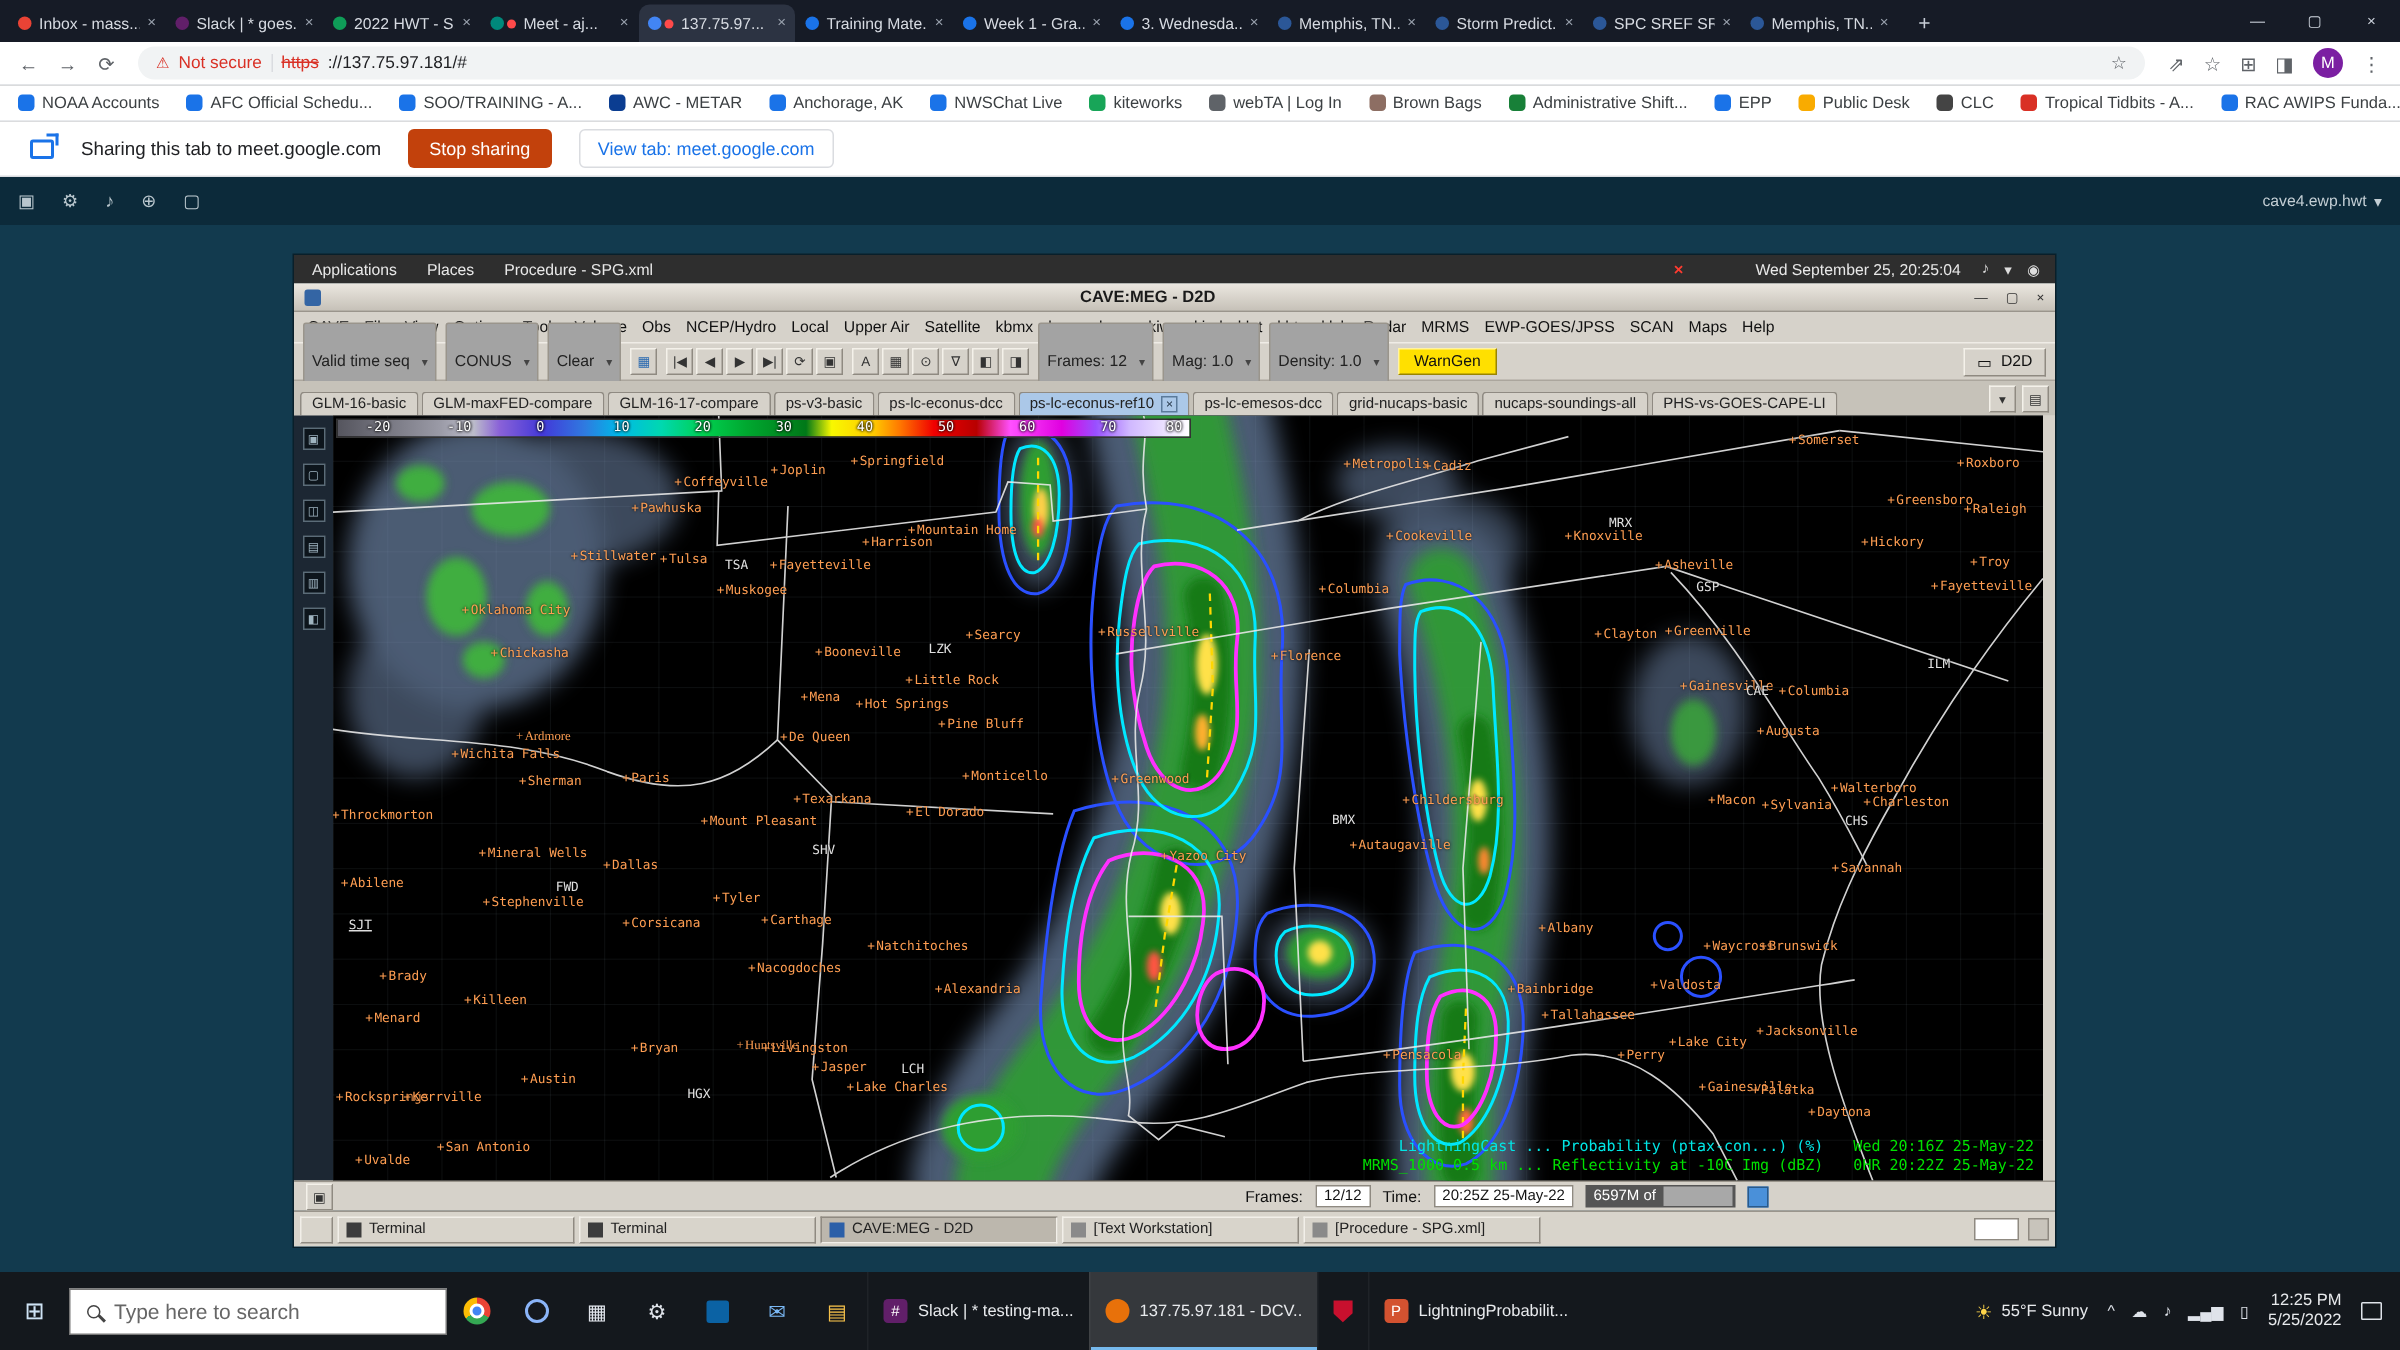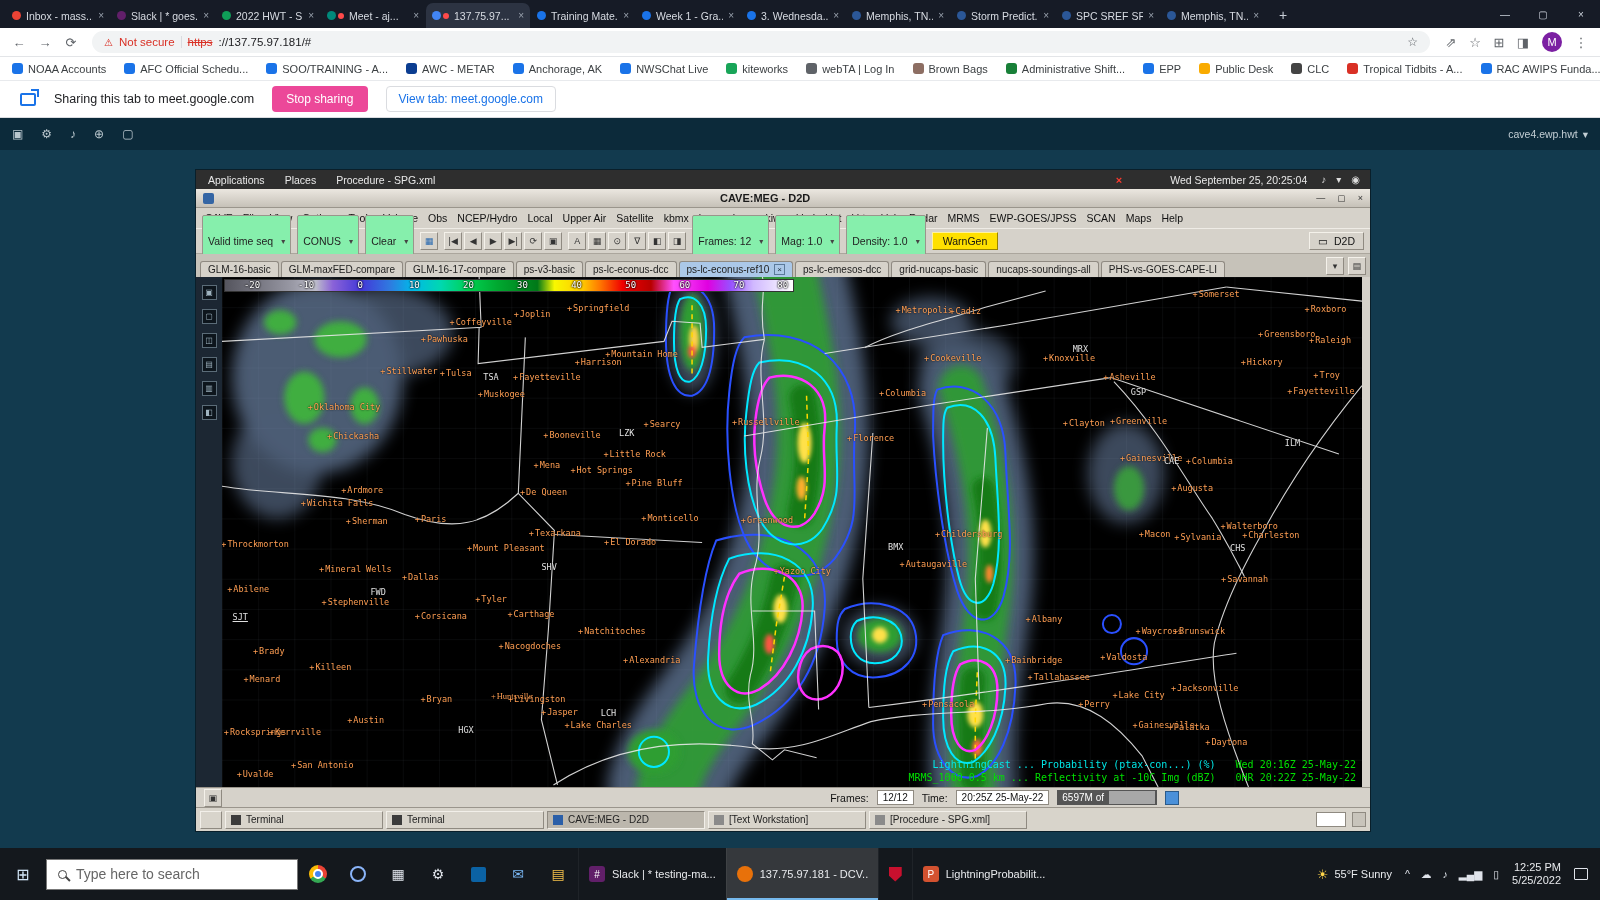--- a/index.html
+++ b/index.html
@@ -32,21 +32,21 @@
 .avatar{width:20px;height:20px;border-radius:50%;background:#7b1fa2;color:#fff;font-size:11px;display:flex;align-items:center;justify-content:center;margin:0 4px}
 
 #bookmarks{position:absolute;top:57px;left:0;width:1600px;height:24px;background:#fff;display:flex;align-items:center;padding:0 12px;gap:18px;border-bottom:1px solid #e8eaed}
 .bm{display:flex;align-items:center;gap:5px;color:#3c4043;font-size:11px;white-space:nowrap}
 .bm .bfav{width:11px;height:11px;border-radius:3px;flex:0 0 auto}
 
 #banner{position:absolute;top:81px;left:0;width:1600px;height:37px;background:#fff;border-bottom:1px solid #dadce0;display:flex;align-items:center;padding-left:20px;gap:18px}
 .shicon{width:16px;height:13px;border:2px solid #1a73e8;border-radius:2px;position:relative}
 .shicon:after{content:"";position:absolute;right:-5px;top:-6px;width:6px;height:6px;border-top:2px solid #1a73e8;border-right:2px solid #1a73e8}
 #banner .btxt{font-size:12.5px;color:#202124}
-.btn-primary{background:#ec4899;color:#fff;font-size:12px;padding:6px 14px;border-radius:4px}
+.btn-primary{background:#c2410c;color:#fff;font-size:12px;padding:6px 14px;border-radius:4px}
 .btn-outline{border:1px solid #dadce0;color:#1a73e8;font-size:12px;padding:5px 12px;border-radius:4px;background:#fff}
 
 #desktop{position:absolute;top:118px;left:0;width:1600px;height:730px;background:#123a4e}
 #dcvbar{position:absolute;top:0;left:0;width:100%;height:32px;display:flex;align-items:center;padding:0 12px;gap:18px;color:#b9c6cd;font-size:12px;background:rgba(8,30,42,.55)}
 #dcvSession{margin-left:auto;font-size:10.5px;color:#c3ced4;display:flex;gap:5px;align-items:center}
 #rscreen{position:absolute;left:196px;top:52px;width:1174px;height:661px;display:flex;flex-direction:column;box-shadow:0 0 0 1px rgba(0,0,0,.45)}
 
 #gnomebar{height:19px;background:#2e2e2e;display:flex;align-items:center;padding:0 10px;gap:16px;color:#e8e8e8;font-size:10.5px;flex:0 0 auto}
 .gmenu{padding:0 2px}
 #gnomebar .gright{margin-left:auto;display:flex;align-items:center;gap:14px}
@@ -55,21 +55,21 @@
 
 #cave{flex:1;display:flex;flex-direction:column;background:#d6d2ca;min-height:0}
 #cavetitle{height:19px;background:linear-gradient(#ebe7e0,#c6c1b8);display:flex;align-items:center;padding:0 7px;border-bottom:1px solid #9a958c;flex:0 0 auto}
 #cavetitle .ticon{width:11px;height:11px;background:#3465a4;border-radius:2px}
 #cavetitle .ttext{flex:1;text-align:center;font-size:11px;font-weight:bold;color:#1a1a1a}
 #cavectl{display:flex;gap:12px;color:#333;font-size:9px}
 #cavemenu{height:20px;display:flex;align-items:center;padding:0 4px;flex:0 0 auto}
 #cmenus{display:flex}
 #cmenus span{font-size:10.5px;color:#111;padding:2px 5px;white-space:nowrap}
 #cavetool{height:26px;display:flex;align-items:center;gap:6px;padding:0 6px;border-top:1px solid #efece6;border-bottom:1px solid #aba69d;flex:0 0 auto}
-.combo{display:flex;align-items:center;gap:8px;background:#86efac;border:1px solid #9a958c;font-size:10.5px;color:#222;padding:19px 5px;border-radius:2px;white-space:nowrap}
+.combo{display:flex;align-items:center;gap:8px;background:#a3a3a3;border:1px solid #9a958c;font-size:10.5px;color:#222;padding:19px 5px;border-radius:2px;white-space:nowrap}
 .caret{font-size:8px;color:#444}
 .tbtn{min-width:18px;height:18px;display:flex;align-items:center;justify-content:center;font-size:9px;color:#333;background:#d6d2ca;border:1px solid;border-color:#f4f1ea #8f8a81 #8f8a81 #f4f1ea;padding:0 2px}
 #transport,#ctools{display:flex;gap:2px}
 .warngen{background:#ffe000;border:1px solid;border-color:#fff2a0 #998400 #998400 #fff2a0;font-size:10.5px;padding:2px 10px;color:#111}
 #d2dbtn{margin-left:auto;display:flex;align-items:center;gap:6px;background:#d6d2ca;border:1px solid;border-color:#f4f1ea #8f8a81 #8f8a81 #f4f1ea;font-size:10.5px;padding:2px 8px;color:#111}
 #cavetabs{height:23px;background:#c6c2b9;display:flex;align-items:flex-end;padding:2px 4px 0;gap:2px;flex:0 0 auto}
 .ctab{font-size:10px;color:#222;background:#d6d2ca;border:1px solid #8f8a82;border-bottom:none;padding:2px 7px;border-radius:3px 3px 0 0;display:flex;gap:5px;align-items:center;white-space:nowrap}
 .ctab.active{background:#abc8e8}
 .ctabx{font-size:8px;border:1px solid #5b7a9a;padding:0 2px;line-height:9px;color:#234}
 #tabstripIcons{margin-left:auto;display:flex;gap:4px;padding-bottom:2px}
@@ -600,21 +600,21 @@
               <span class="city" style="left: 30.7%; top: 31%;"><b>+</b><span>Booneville</span></span>
               <span class="city" style="left: 36.2%; top: 34.7%;"><b>+</b><span>Little Rock</span></span>
               <span class="city" style="left: 33.3%; top: 37.9%;"><b>+</b><span>Hot Springs</span></span>
               <span class="city" style="left: 37.9%; top: 40.4%;"><b>+</b><span>Pine Bluff</span></span>
               <span class="city" style="left: 28.5%; top: 36.9%;"><b>+</b><span>Mena</span></span>
               <span class="city" style="left: 28.2%; top: 42.2%;"><b>+</b><span>De Queen</span></span>
               <span class="city" style="left: 56.9%; top: 31.6%;"><b>+</b><span>Florence</span></span>
               <span class="city" style="left: 75.6%; top: 28.6%;"><b>+</b><span>Clayton</span></span>
               <span class="city" style="left: 80.4%; top: 28.2%;"><b>+</b><span>Greenville</span></span>
               <span class="city" style="left: 81.5%; top: 35.5%;"><b>+</b><span>Gainesville</span></span>
-              <span class="city" style="left: 12.3%; top: 41.8%;"><b>+</b><span>Ardmore</span></span>
+              <span class="city" style="left: 12.3%; top: 41.8%; font-family: Liberation Serif, serif;"><b>+</b><span>Ardmore</span></span>
               <span class="city" style="left: 10.1%; top: 44.4%;"><b>+</b><span>Wichita Falls</span></span>
               <span class="city" style="left: 12.7%; top: 47.9%;"><b>+</b><span>Sherman</span></span>
               <span class="city" style="left: 18.3%; top: 47.5%;"><b>+</b><span>Paris</span></span>
               <span class="city" style="left: 29.2%; top: 50.1%;"><b>+</b><span>Texarkana</span></span>
               <span class="city" style="left: 24.9%; top: 53.1%;"><b>+</b><span>Mount Pleasant</span></span>
               <span class="city" style="left: 35.8%; top: 51.9%;"><b>+</b><span>El Dorado</span></span>
               <span class="city" style="left: 39.3%; top: 47.3%;"><b>+</b><span>Monticello</span></span>
               <span class="city" style="left: 47.8%; top: 47.7%;"><b>+</b><span>Greenwood</span></span>
               <span class="city" style="left: 65.5%; top: 50.3%;"><b>+</b><span>Childersburg</span></span>
               <span class="city" style="left: 81.8%; top: 50.3%;"><b>+</b><span>Macon</span></span>

